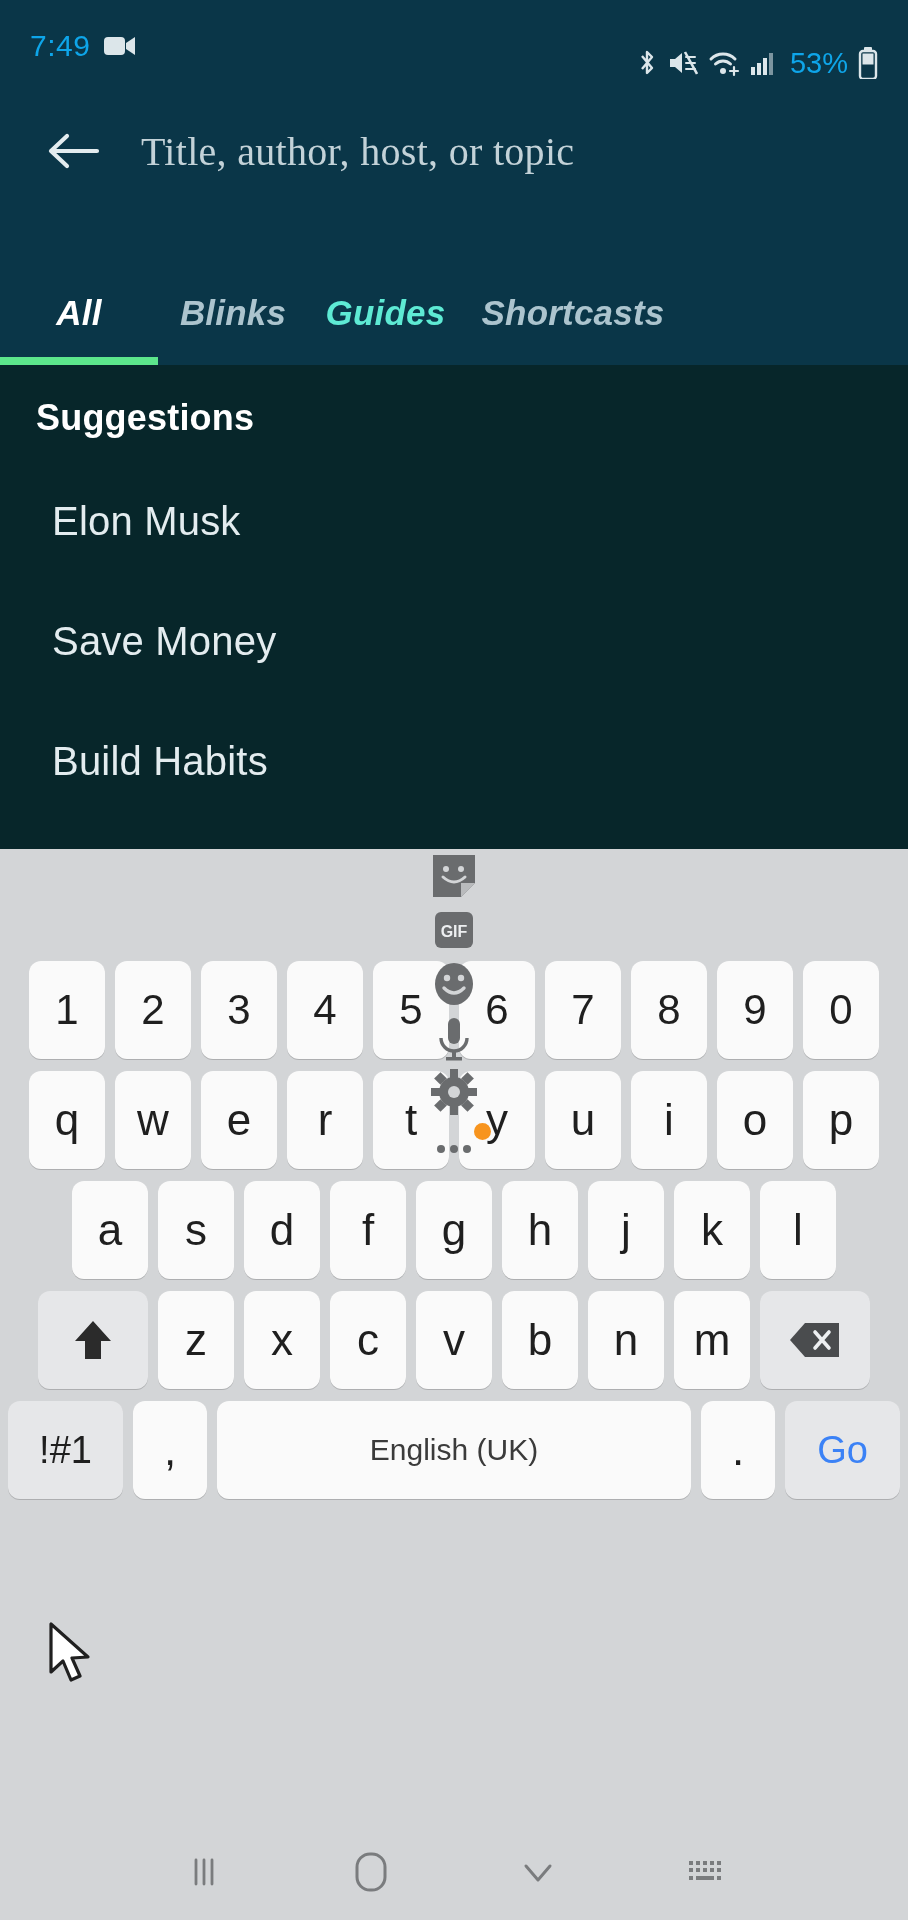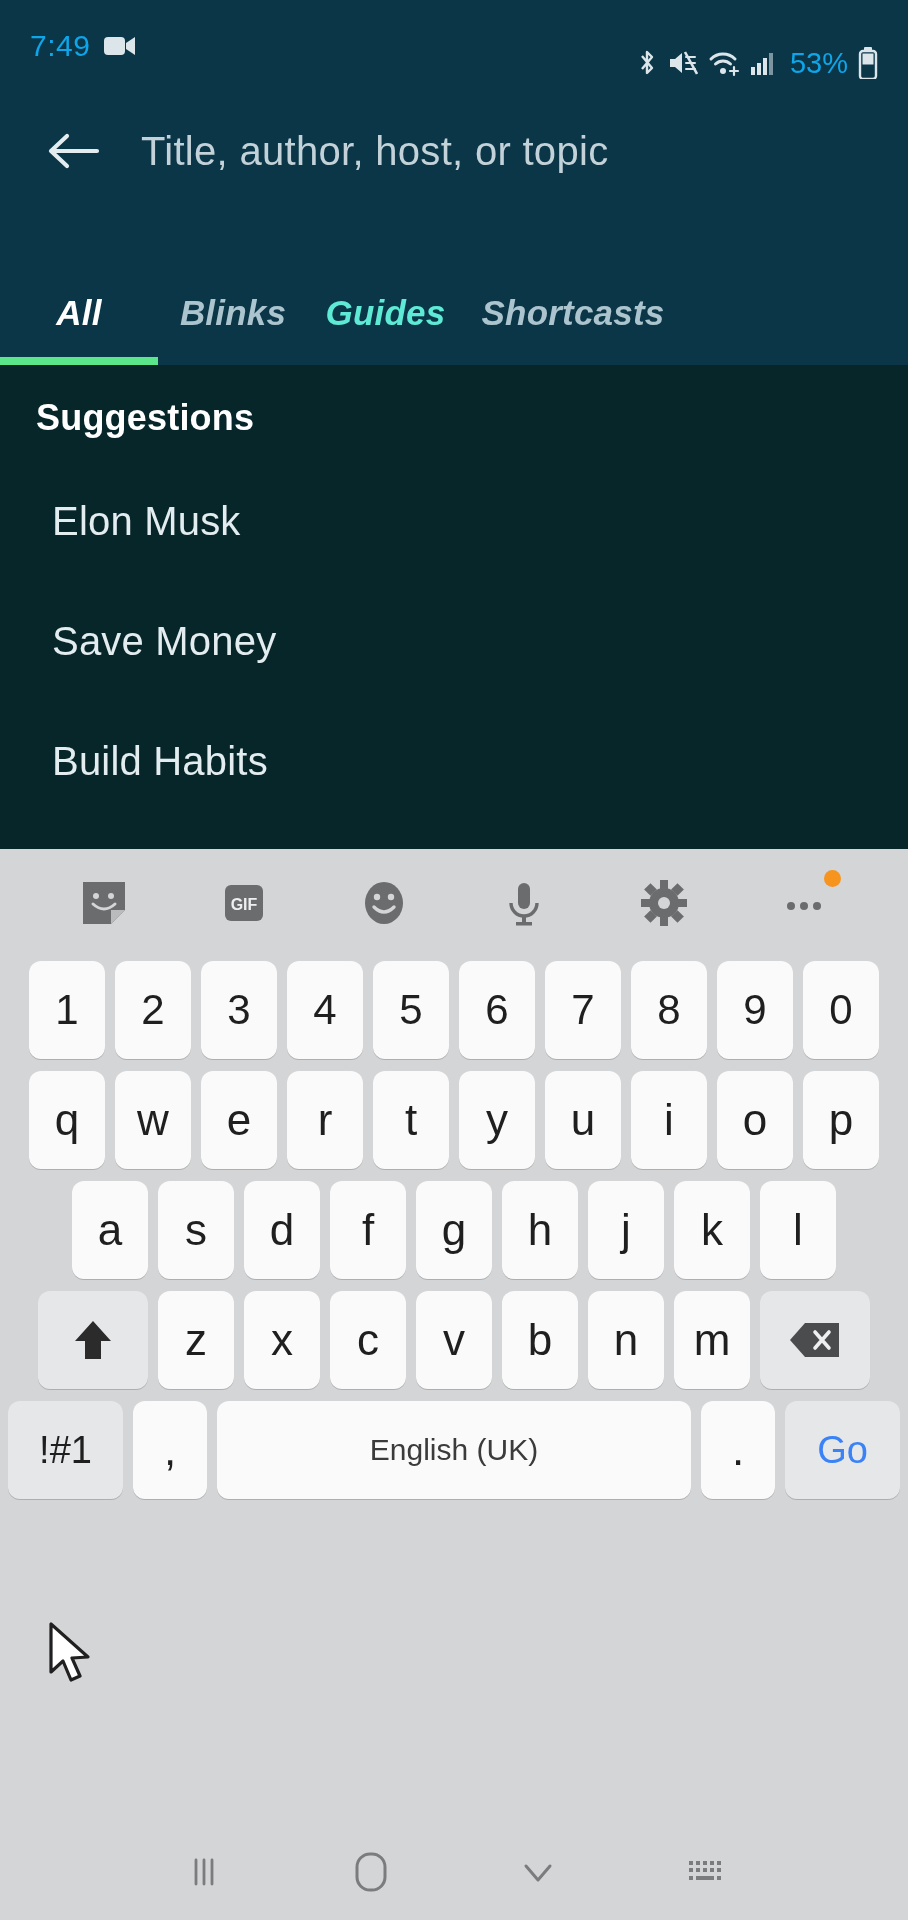--- a/index.html
+++ b/index.html
@@ -23,21 +23,21 @@
   .sb-batt-pct{ font-size:29px; margin-left:4px; }
 
   
   #search-bar{
     height:118px; background:#0A3648;
     display:flex; align-items:center; padding:0 45px; gap:40px;
   }
   #back-arrow{ flex:0 0 auto; cursor:pointer; }
   #search-input{
     flex:1 1 auto; background:transparent; border:none; outline:none;
-    color:#f9a8d4; font-size:40px; font-family:Liberation Sans, sans-serif;
+    color:#f9a8d4; font-size:40px; font-family:Liberation Serif, serif;
     letter-spacing:.3px;
   }
   #search-input::placeholder{ color:#C3D2D8; opacity:1; }
 
   
   #tabs-wrap{ background:#0A3648; position:relative; height:155px; }
   #tabs{
     display:flex; align-items:flex-end; height:100%;
     padding:0 0 32px 0;
     font-style:italic;
@@ -72,20 +72,21 @@
   #suggestion-list{ margin-top:22px; }
 
   
   #keyboard{
     position:absolute; left:0; bottom:0; width:908px; height:1071px;
     background:#D3D5D7;
   }
   #kb-toolbar{
     height:108px; display:flex; align-items:center; justify-content:space-around;
     padding:0 34px;
+    flex-direction:column;
   }
   .kb-tool{ position:relative; cursor:pointer; display:flex; align-items:center; justify-content:center; width:74px; height:74px; }
   .badge-dot{
     position:absolute; top:4px; right:0px; width:17px; height:17px;
     border-radius:50%; background:#F7941E;
   }
 
   .kb-row{ display:flex; justify-content:center; align-items:center; gap:10px; padding:0 8px; }
   #row-num  { height:98px; margin-top:4px; }
   #row-q    { height:98px; margin-top:12px; }

